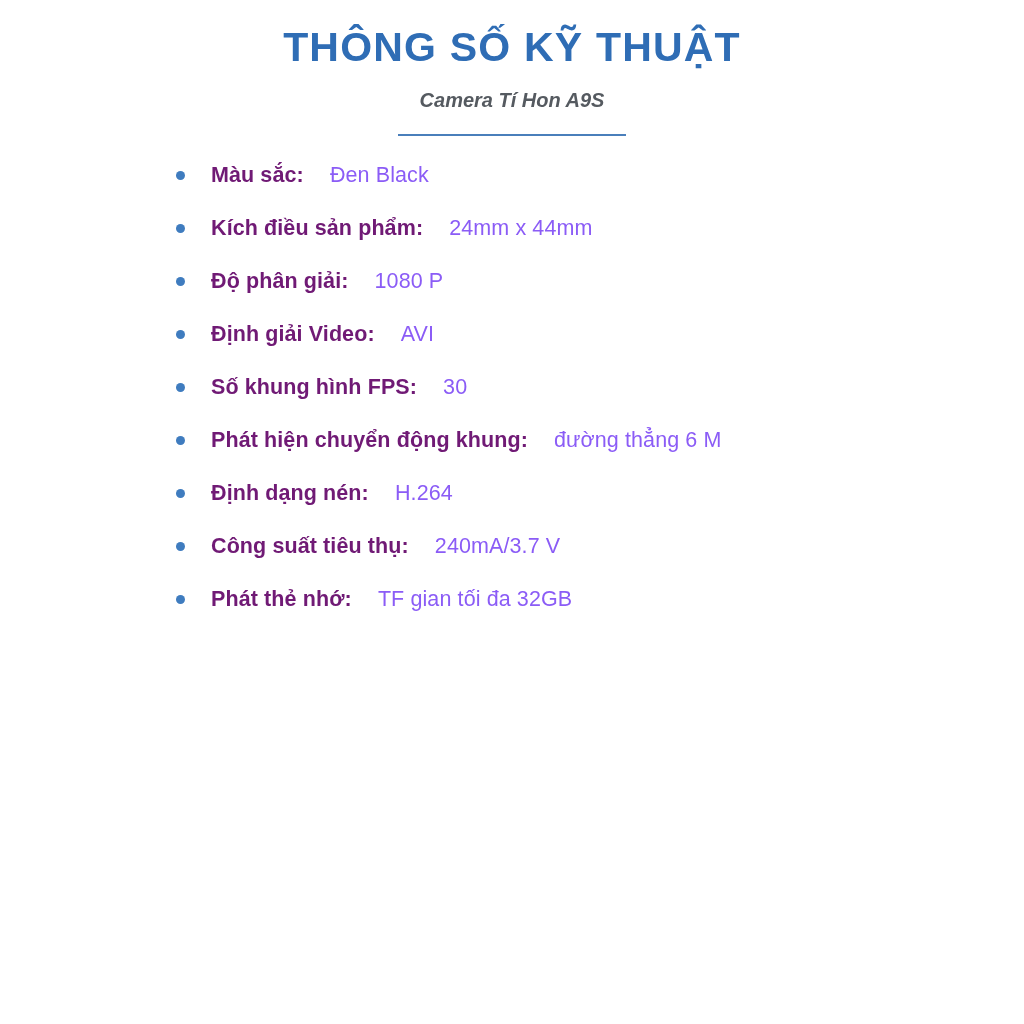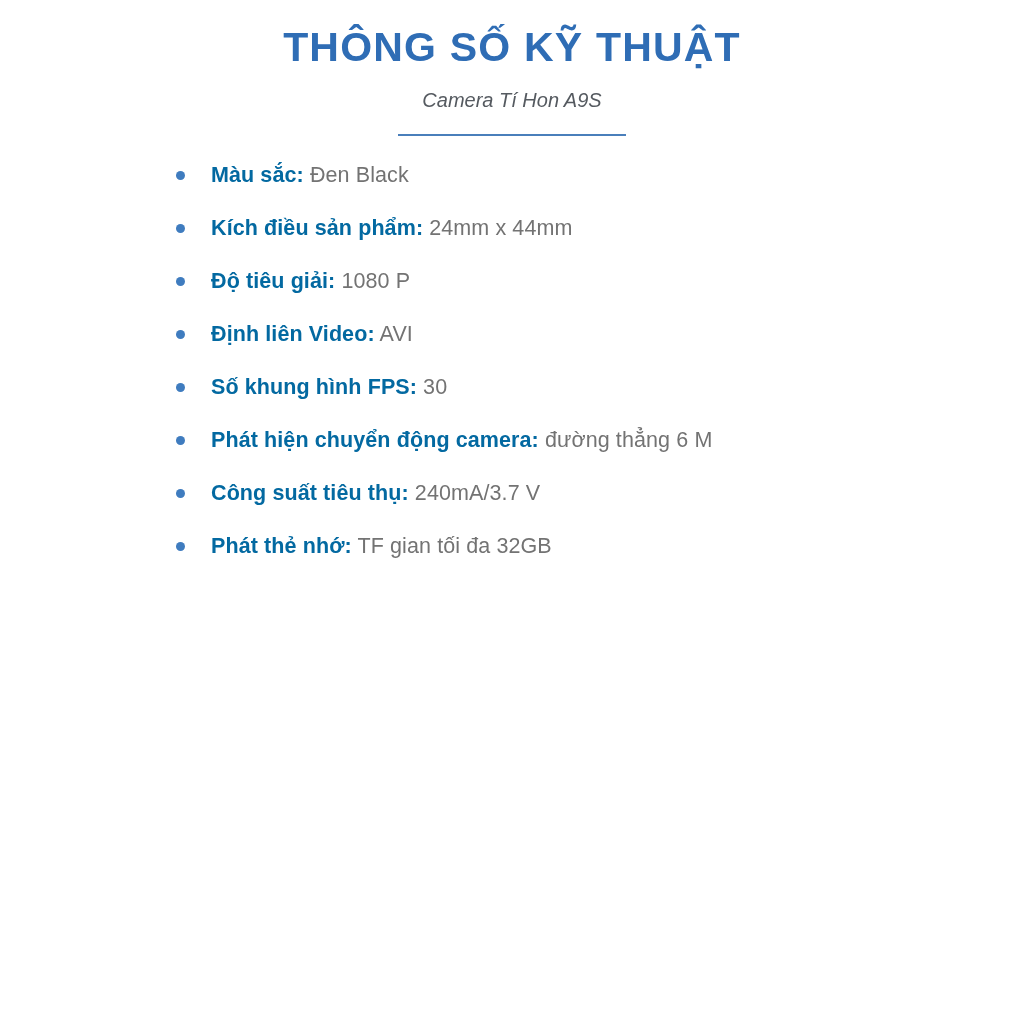--- a/index.html
+++ b/index.html
@@ -27,21 +27,21 @@
     font-size: 41px;
     font-weight: 700;
     letter-spacing: 1.2px;
     color: #2f6db5;
     text-align: center;
     line-height: 1.25;
     margin: 8px 0 0 0;
   }
   .subtitle {
     font-size: 20px;
-    font-weight: 400;
+    font-weight: 700;
     font-style: italic;
     color: #555a60;
     text-align: center;
     margin: 16px 0 0 0;
   }
   .divider {
     width: 228px;
     height: 2px;
     background: #4a7fbb;
     margin: 22px 0 0 0;
@@ -70,25 +70,26 @@
     background: #3f7cbf;
     margin-top: 9px;
     margin-right: 26px;
   }
   .spec-text {
     color: #3d3d3d;
     letter-spacing: 0.1px;
   }
   .spec-label {
     font-weight: 700;
-    color: #0369a1;
+    color: #701a75;
   }
   .spec-value {
     font-weight: 400;
-    color: #737373;
+    color: #8b5cf6;
+    margin-left: 20px;
   }
 </style>
 </head>
 <body>
 
 <div class="page">
 
   <h1 class="title">THÔNG SỐ KỸ THUẬT</h1>
 
   <div class="subtitle">Camera Tí Hon A9S</div>
@@ -99,33 +100,37 @@
       <li class="spec-item">
         <span class="bullet"></span>
         <span class="spec-text"><span class="spec-label">Màu sắc:</span> <span class="spec-value">Đen Black</span></span>
       </li>
       <li class="spec-item">
         <span class="bullet"></span>
         <span class="spec-text"><span class="spec-label">Kích điều sản phẩm:</span> <span class="spec-value">24mm x 44mm</span></span>
       </li>
       <li class="spec-item">
         <span class="bullet"></span>
-        <span class="spec-text"><span class="spec-label">Độ tiêu giải:</span> <span class="spec-value">1080 P</span></span>
+        <span class="spec-text"><span class="spec-label">Độ phân giải:</span> <span class="spec-value">1080 P</span></span>
       </li>
       <li class="spec-item">
         <span class="bullet"></span>
-        <span class="spec-text"><span class="spec-label">Định liên Video:</span> <span class="spec-value">AVI</span></span>
+        <span class="spec-text"><span class="spec-label">Định giải Video:</span> <span class="spec-value">AVI</span></span>
       </li>
       <li class="spec-item">
         <span class="bullet"></span>
         <span class="spec-text"><span class="spec-label">Số khung hình FPS:</span> <span class="spec-value">30</span></span>
       </li>
       <li class="spec-item">
         <span class="bullet"></span>
-        <span class="spec-text"><span class="spec-label">Phát hiện chuyển động camera:</span> <span class="spec-value">đường thẳng 6 M</span></span>
+        <span class="spec-text"><span class="spec-label">Phát hiện chuyển động khung:</span> <span class="spec-value">đường thẳng 6 M</span></span>
+      </li>
+      <li class="spec-item">
+        <span class="bullet"></span>
+        <span class="spec-text"><span class="spec-label">Định dạng nén:</span> <span class="spec-value">H.264</span></span>
       </li>
       <li class="spec-item">
         <span class="bullet"></span>
         <span class="spec-text"><span class="spec-label">Công suất tiêu thụ:</span> <span class="spec-value">240mA/3.7 V</span></span>
       </li>
       <li class="spec-item">
         <span class="bullet"></span>
         <span class="spec-text"><span class="spec-label">Phát thẻ nhớ:</span> <span class="spec-value">TF gian tối đa 32GB</span></span>
       </li>
     </ul>

